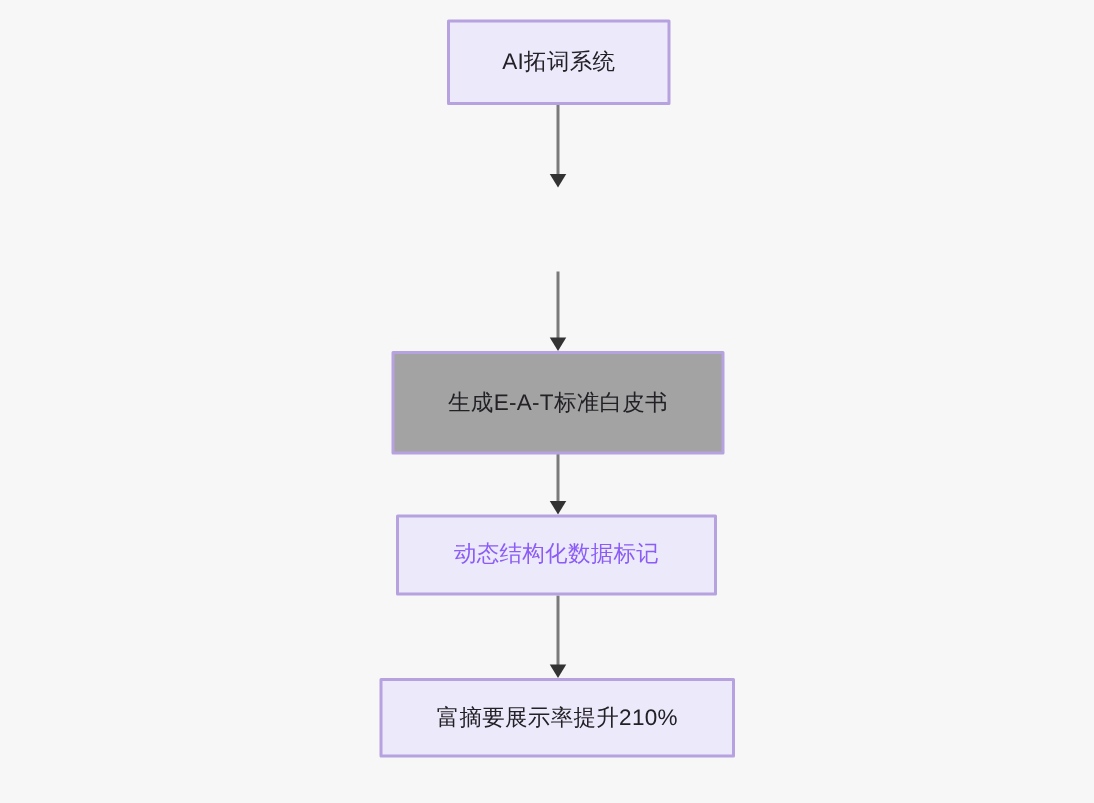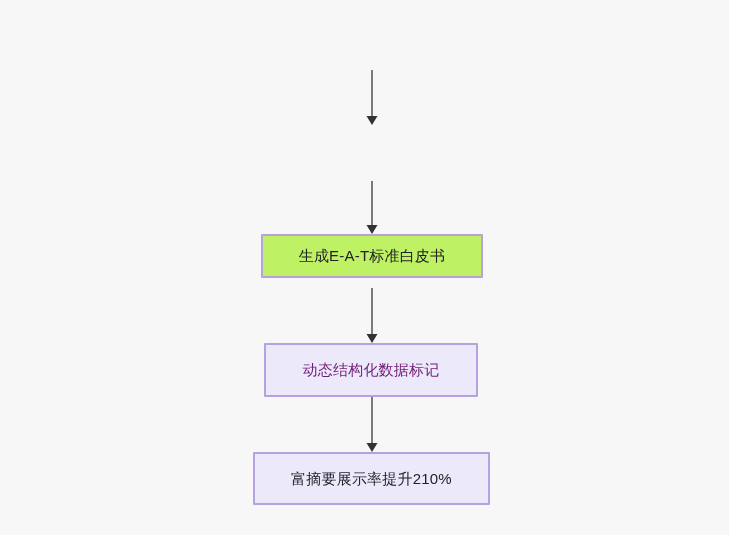--- a/index.html
+++ b/index.html
@@ -66,23 +66,26 @@
         <polygon points="2.5,46 13.5,46 8,55" fill="#333333"></polygon>
       </svg>
     </div>
   <div class="edge" style="left: 364px; top: 397px; width: 16px; height: 55px;">
       <svg width="16" height="55">
         <line x1="8" y1="0" x2="8" y2="47" stroke="#7a7a7a" stroke-width="2"></line>
         <polygon points="2.5,46 13.5,46 8,55" fill="#333333"></polygon>
       </svg>
     </div>
 
-  <div class="node" style="left: 261px; top: 234px; width: 222px; height: 44px; background: #bef264; border-color: rgb(183, 162, 224);">
+  <div class="node" style="left: 298px; top: 13px; width: 149px; height: 57px; background: rgb(236, 233, 251); border-color: rgb(183, 162, 224);">
+    <span class="node-label" style="color: rgb(35, 32, 38);">AI拓词系统</span>
+  </div>
+  <div class="node" style="left: 261px; top: 234px; width: 222px; height: 69px; background: #a3a3a3; border-color: rgb(183, 162, 224);">
     <span class="node-label" style="color: rgb(35, 32, 38);">生成E-A-T标准白皮书</span>
   </div>
   <div class="node" style="left: 264px; top: 343px; width: 214px; height: 54px; background: rgb(236, 233, 251); border-color: rgb(183, 162, 224);">
-    <span class="node-label" style="color: #701a75;">动态结构化数据标记</span>
+    <span class="node-label" style="color: #8b5cf6;">动态结构化数据标记</span>
   </div>
   <div class="node" style="left: 253px; top: 452px; width: 237px; height: 53px; background: rgb(236, 233, 251); border-color: rgb(183, 162, 224);">
     <span class="node-label" style="color: rgb(35, 32, 38);">富摘要展示率提升210%</span>
   </div>
 
 </div>
 
 </body></html>

